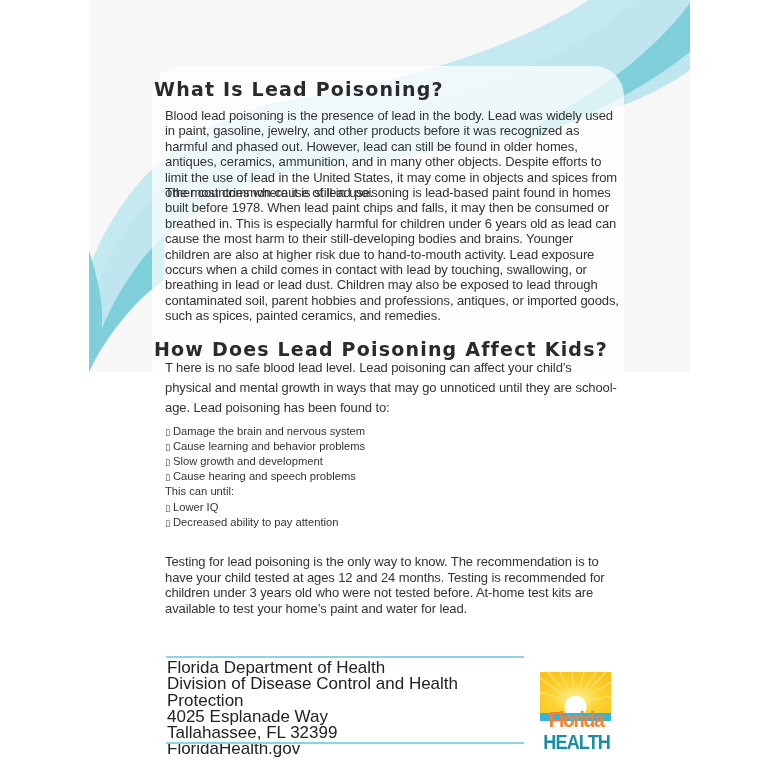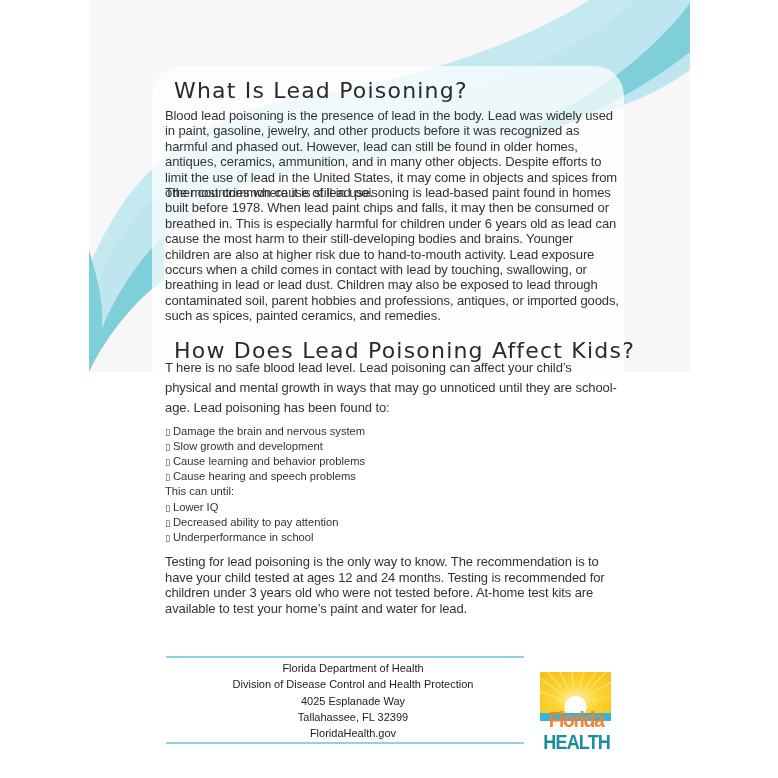--- a/index.html
+++ b/index.html
@@ -8,37 +8,37 @@
   .page { position: absolute; left: 89px; top: 0; width: 601px; height: 778px; background: #ffffff; overflow: hidden; }
   .gray-bg { position: absolute; left: 0; top: 0; width: 601px; height: 372px; background: #f7f7f7; }
   .waves { position: absolute; left: 0; top: 0; width: 601px; height: 400px; }
 
   .card {
     position: absolute; left: 63px; top: 66px; width: 472px; height: 712px;
     background: rgba(255,255,255,0.72);
     border-top-left-radius: 30px; border-top-right-radius: 30px;
   }
   .h1 {
-    position: absolute; left: 174px; font-family: "DejaVu Sans", sans-serif; font-weight: 400;
-    font-size: 22px; letter-spacing: 1.2px; color: #2a2a2a; white-space: nowrap;
+    position: absolute; left: 154px; font-family: "DejaVu Sans", sans-serif; font-weight: 700;
+    font-size: 19px; letter-spacing: 1.2px; color: #2a2a2a; white-space: nowrap;
   }
   .p {
     position: absolute; left: 165px; width: 455px;
     font-family: "Liberation Sans", sans-serif; font-size: 13px; line-height: 15.4px;
     color: #333333; letter-spacing: -0.1px;
   }
   .list { position: absolute; left: 165px; font-family: "Liberation Sans", sans-serif; font-size: 11.2px; color: #333; }
   .list .li { height: 15px; line-height: 15px; white-space: nowrap; }
   .bullet { display: inline-block; width: 8px; font-family: "DejaVu Sans", sans-serif; font-size: 9px; color: #444; }
 
   .footer { position: absolute; left: 166px; top: 656px; width: 358px; height: 88px; }
   .rule { position: absolute; left: 0; width: 358px; height: 2px; background: #8fd3e0; }
   .footer-text {
-    position: absolute; left: 8px; top: 4px; width: 358px; text-align: center;
-    font-family: "Liberation Sans", sans-serif; font-size: 11px; line-height: 16.3px; color: #222;
+    position: absolute; left: 1px; top: 4px; width: 358px; text-align: left;
+    font-family: "Liberation Sans", sans-serif; font-size: 17px; line-height: 16.3px; color: #222;
   }
 
   .logo { position: absolute; left: 540px; top: 672px; width: 71px; height: 83px; }
   .logo-word1 {
     position: absolute; left: -2px; top: 37px; width: 76px; text-align: center;
     font-family: "Liberation Sans", sans-serif; font-size: 22px; font-weight: bold; color: #f58233;
     letter-spacing: -1.6px; transform: scaleX(0.88); transform-origin: center; line-height: 22px;
   }
   .logo-word2 {
     position: absolute; left: -2px; top: 59px; width: 76px; text-align: center;
@@ -67,30 +67,29 @@
 
 <div class="h1" style="top:78px;">What Is Lead Poisoning?</div>
 <div class="p" style="top:108px;">Blood lead poisoning is the presence of lead in the body. Lead was widely used in paint, gasoline, jewelry, and other products before it was recognized as harmful and phased out. However, lead can still be found in older homes, antiques, ceramics, ammunition, and in many other objects. Despite efforts to limit the use of lead in the United States, it may come in objects and spices from other countries where it is still in use.</div>
 <div class="p" style="top:185px;">The most common cause of lead poisoning is lead-based paint found in homes built before 1978. When lead paint chips and falls, it may then be consumed or breathed in. This is especially harmful for children under 6 years old as lead can cause the most harm to their still-developing bodies and brains. Younger children are also at higher risk due to hand-to-mouth activity. Lead exposure occurs when a child comes in contact with lead by touching, swallowing, or breathing in lead or lead dust. Children may also be exposed to lead through contaminated soil, parent hobbies and professions, antiques, or imported goods, such as spices, painted ceramics, and remedies.</div>
 
 <div class="h1" style="top:338px;">How Does Lead Poisoning Affect Kids?</div>
 <div class="p" style="top:358px; line-height:20px;">T here is no safe blood lead level. Lead poisoning can affect your child’s physical and mental growth in ways that may go unnoticed until they are school-age. Lead poisoning has been found to:</div>
 
 <div class="list" style="top:424px;">
   <div class="li"><span class="bullet">▯</span><span>Damage the brain and nervous system</span></div>
+  <div class="li"><span class="bullet">▯</span><span>Cause learning and behavior problems</span></div>
   <div class="li"><span class="bullet">▯</span><span>Slow growth and development</span></div>
-  <div class="li"><span class="bullet">▯</span><span>Cause learning and behavior problems</span></div>
   <div class="li"><span class="bullet">▯</span><span>Cause hearing and speech problems</span></div>
   <div class="li">This can until:</div>
 </div>
 
 <div class="list" style="top:500px;">
   <div class="li"><span class="bullet">▯</span><span>Lower IQ</span></div>
   <div class="li"><span class="bullet">▯</span><span>Decreased ability to pay attention</span></div>
-  <div class="li"><span class="bullet">▯</span><span>Underperformance in school</span></div>
 </div>
 
 <div class="p" style="top:554px; line-height:15.6px;">Testing for lead poisoning is the only way to know. The recommendation is to have your child tested at ages 12 and 24 months. Testing is recommended for children under 3 years old who were not tested before. At-home test kits are available to test your home’s paint and water for lead.</div>
 
 <div class="footer">
   <div class="rule" style="top:0;"></div>
   <div class="footer-text">
     <div>Florida Department of Health</div>
     <div>Division of Disease Control and Health Protection</div>
     <div>4025 Esplanade Way</div>

